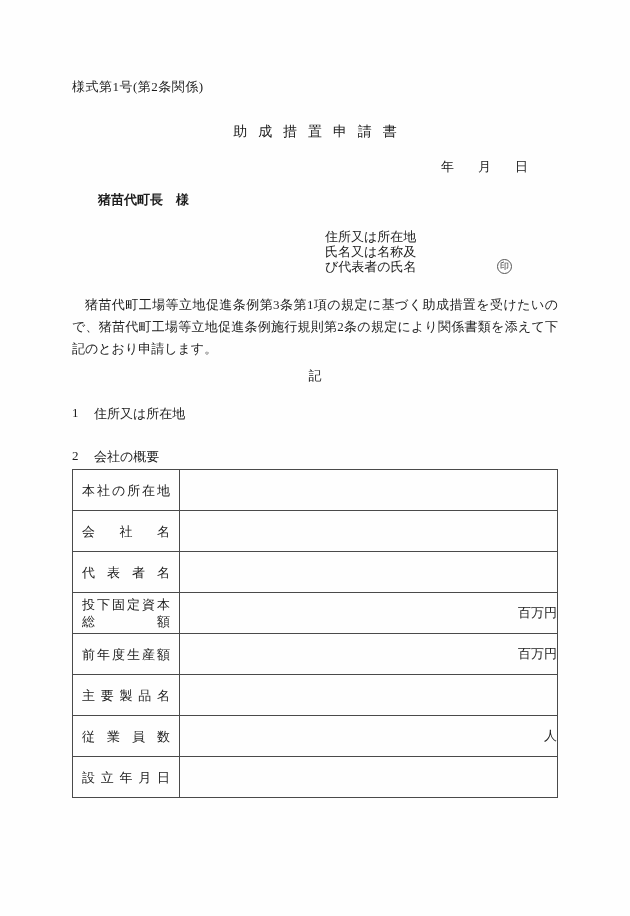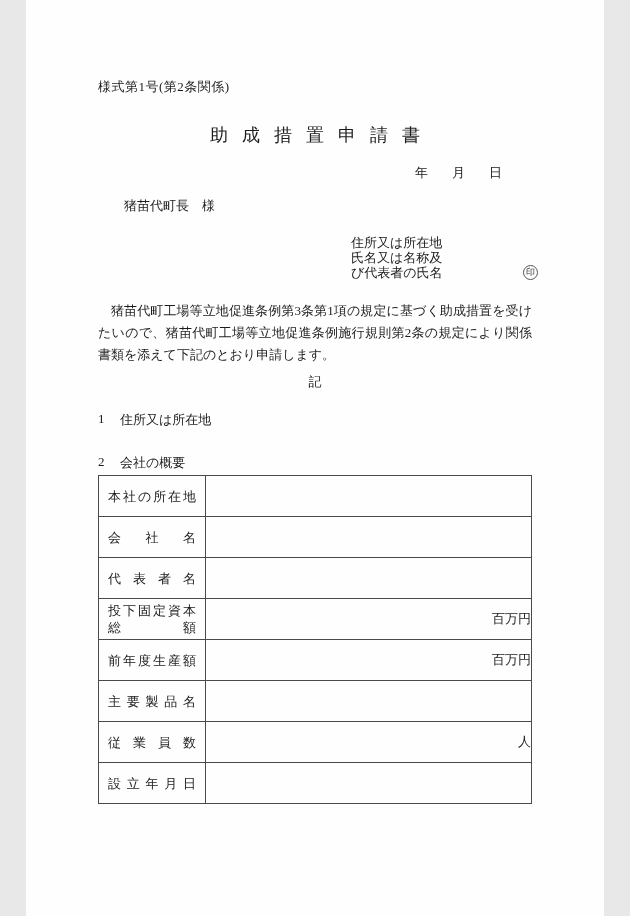--- a/index.html
+++ b/index.html
@@ -1,45 +1,45 @@
 <!DOCTYPE html>
 <html><head>
 <meta charset="utf-8">
 <style>
   * { margin: 0; padding: 0; box-sizing: border-box; }
   html, body { background: #e8e8e8; }
   .page {
     position: relative;
-    width: 578px;
+    width: 630px;
     height: 916px;
     margin: 0 auto;
     background: #fefefe;
     font-family: "Liberation Serif", "DejaVu Serif", serif;
     color: #1c1c1c;
     font-size: 13px;
     padding: 78px 72px 0 72px;
     overflow: hidden;
   }
   .form-number { font-size: 13px; letter-spacing: 0.5px; }
   .doc-title {
     margin-top: 27px;
     text-align: center;
-    font-size: 18px;
+    font-size: 14px;
     letter-spacing: 0.78em;
     text-indent: 0.78em;
   }
   .date-line {
     margin-top: 17px;
     display: flex;
     justify-content: flex-end;
     gap: 24px;
     padding-right: 30px;
     font-size: 13px;
   }
-  .addressee { margin-top: 15px; padding-left: 26px; }
+  .addressee { margin-top: 15px; padding-left: 26px; font-weight: bold; }
   .sender-block {
     position: relative;
     margin-top: 20px;
     margin-left: 253px;
     width: 190px;
     line-height: 15px;
     font-size: 13px;
   }
   .seal {
     position: absolute;

